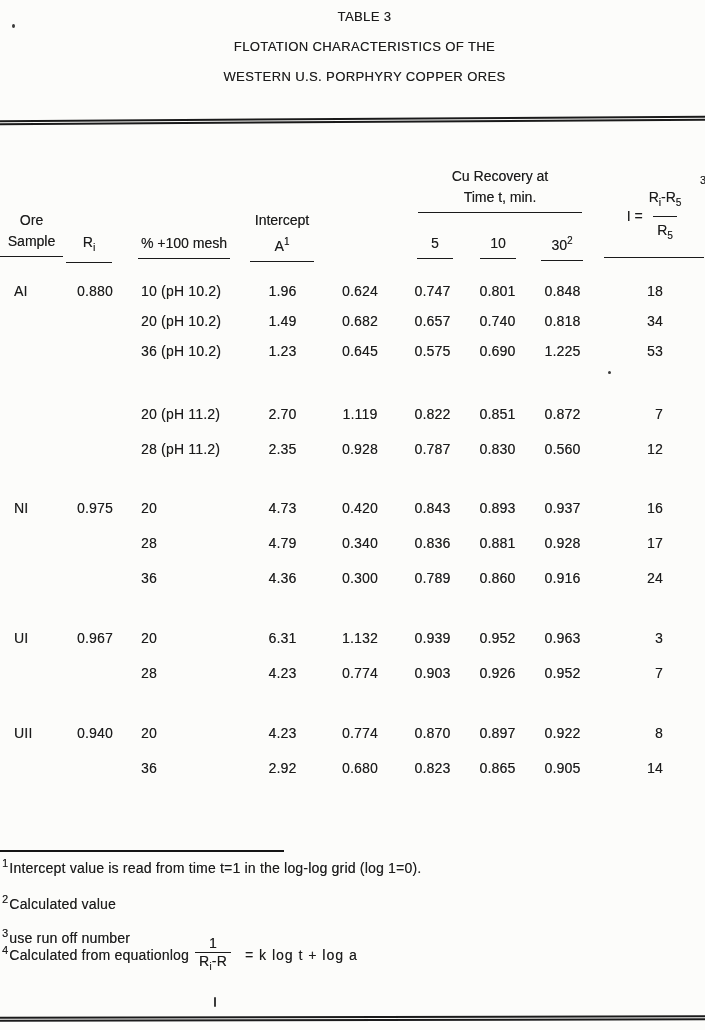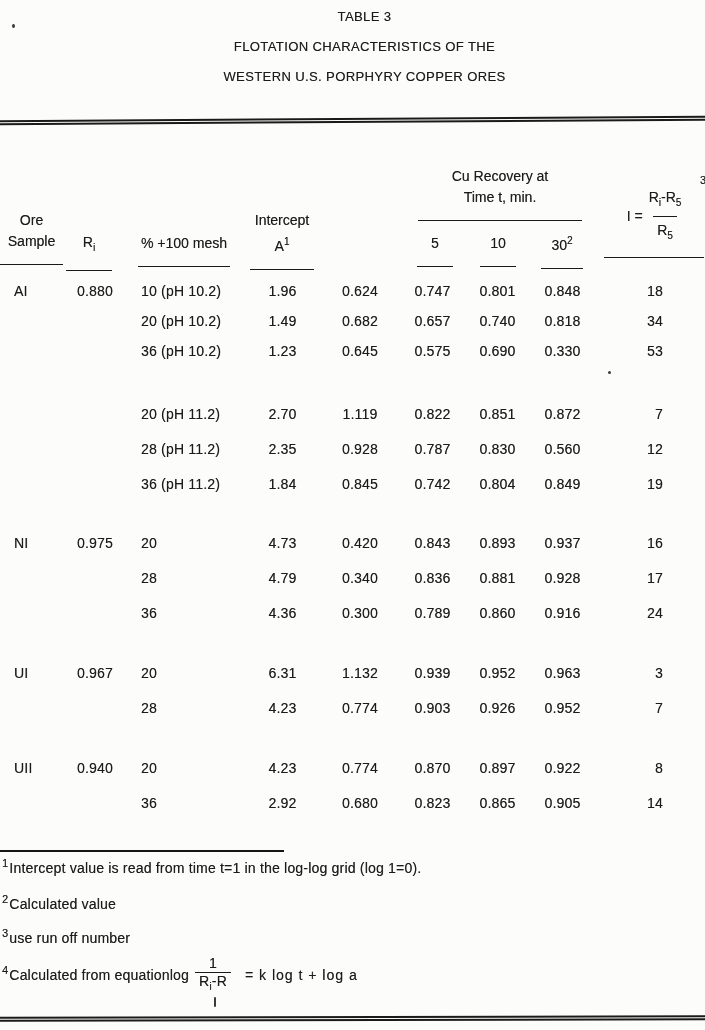--- a/index.html
+++ b/index.html
@@ -24,21 +24,21 @@
     position: absolute; left: 0; width: 705px; height: 5px;
     border-top: 2px solid #1a1a1a; border-bottom: 2px solid #1a1a1a;
   }
   .rule-top { top: 118px; transform: rotate(-0.35deg); }
   .rule-bottom { top: 1016px; transform: rotate(-0.12deg); }
   .fn-rule { position: absolute; top: 850px; left: 0; width: 284px; border-top: 2px solid #151515; }
   
   .hz { position: absolute; top: 158px; left: 0; width: 705px; height: 112px; font-size: 14px; }
   .hcell {
     position: absolute; text-align: center; line-height: 21px;
-    border-bottom: 1.6px solid #1a1a1a; padding-bottom: 12px;
+    border-bottom: 1.6px solid #1a1a1a; padding-bottom: 4px;
   }
   .h-ore       { left: 0px;   top: 52px; width: 63px; }
   .h-ri        { left: 66px;  top: 74px; width: 46px; }
   .h-mesh      { left: 138px; top: 75px; width: 92px; }
   .h-intercept { left: 250px; top: 52px; width: 64px; }
   .h-constant  { left: 326px; top: 52px; width: 62px; }
   .h-cu        { left: 418px; top: 8px;  width: 164px; }
   .h-t5        { left: 417px; top: 75px; width: 36px; }
   .h-t10       { left: 480px; top: 75px; width: 36px; }
   .h-t30       { left: 541px; top: 72px; width: 42px; }
@@ -62,21 +62,21 @@
   .tcell { text-align: center; white-space: nowrap; }
   .tcell.c0 { text-align: left; padding-left: 14px; }
   .tcell.c2 { text-align: left; padding-left: 16px; }
   .tcell.c8 { text-align: right; padding-right: 42px; }
   
   .fn { position: absolute; left: 2px; font-size: 14px; letter-spacing: 0.2px; }
   .fn .fnsup { position: relative; top: -6px; font-size: 11px; margin-right: 1px; }
   .fn1 { top: 860px; }
   .fn2 { top: 896px; }
   .fn3 { top: 930px; }
-  .fn4 { top: 952px; display: flex; align-items: center; height: 46px; }
+  .fn4 { top: 932px; display: flex; align-items: center; height: 46px; }
   .fn4 .eq-log { margin-left: 0; }
   .fn4 .frac { margin-left: 6px; font-size: 14px; line-height: 17px; }
   .fn4 .eq-post { margin-left: 14px; letter-spacing: 1px; }
   
   .artifact { position: absolute; background: #3a3a3a; border-radius: 50%; }
   .a-dot1 { left: 12px; top: 24px; width: 3px; height: 4px; }
   .a-dot2 { left: 608px; top: 371px; width: 3px; height: 3px; }
   .a-tick { left: 214px; top: 997px; width: 2px; height: 10px; border-radius: 1px; }
 </style>
 </head>
@@ -156,21 +156,21 @@
         <div class="tcell c8">34</div>
       </div>
       <div class="trow" style="height: 30px;">
         <div class="tcell c0"></div>
         <div class="tcell c1"></div>
         <div class="tcell c2">36 (pH 10.2)</div>
         <div class="tcell c3">1.23</div>
         <div class="tcell c4">0.645</div>
         <div class="tcell c5">0.575</div>
         <div class="tcell c6">0.690</div>
-        <div class="tcell c7">0.330</div>
+        <div class="tcell c7">1.225</div>
         <div class="tcell c8">53</div>
       </div>
       <div style="height: 30px;"></div>
       <div class="trow" style="height: 35px;">
         <div class="tcell c0"></div>
         <div class="tcell c1"></div>
         <div class="tcell c2">20 (pH 11.2)</div>
         <div class="tcell c3">2.70</div>
         <div class="tcell c4">1.119</div>
         <div class="tcell c5">0.822</div>
@@ -181,31 +181,20 @@
       <div class="trow" style="height: 35px;">
         <div class="tcell c0"></div>
         <div class="tcell c1"></div>
         <div class="tcell c2">28 (pH 11.2)</div>
         <div class="tcell c3">2.35</div>
         <div class="tcell c4">0.928</div>
         <div class="tcell c5">0.787</div>
         <div class="tcell c6">0.830</div>
         <div class="tcell c7">0.560</div>
         <div class="tcell c8">12</div>
-      </div>
-      <div class="trow" style="height: 35px;">
-        <div class="tcell c0"></div>
-        <div class="tcell c1"></div>
-        <div class="tcell c2">36 (pH 11.2)</div>
-        <div class="tcell c3">1.84</div>
-        <div class="tcell c4">0.845</div>
-        <div class="tcell c5">0.742</div>
-        <div class="tcell c6">0.804</div>
-        <div class="tcell c7">0.849</div>
-        <div class="tcell c8">19</div>
       </div>
       <div style="height: 24px;"></div>
       <div class="trow" style="height: 35px;">
         <div class="tcell c0">NI</div>
         <div class="tcell c1">0.975</div>
         <div class="tcell c2">20</div>
         <div class="tcell c3">4.73</div>
         <div class="tcell c4">0.420</div>
         <div class="tcell c5">0.843</div>
         <div class="tcell c6">0.893</div>

